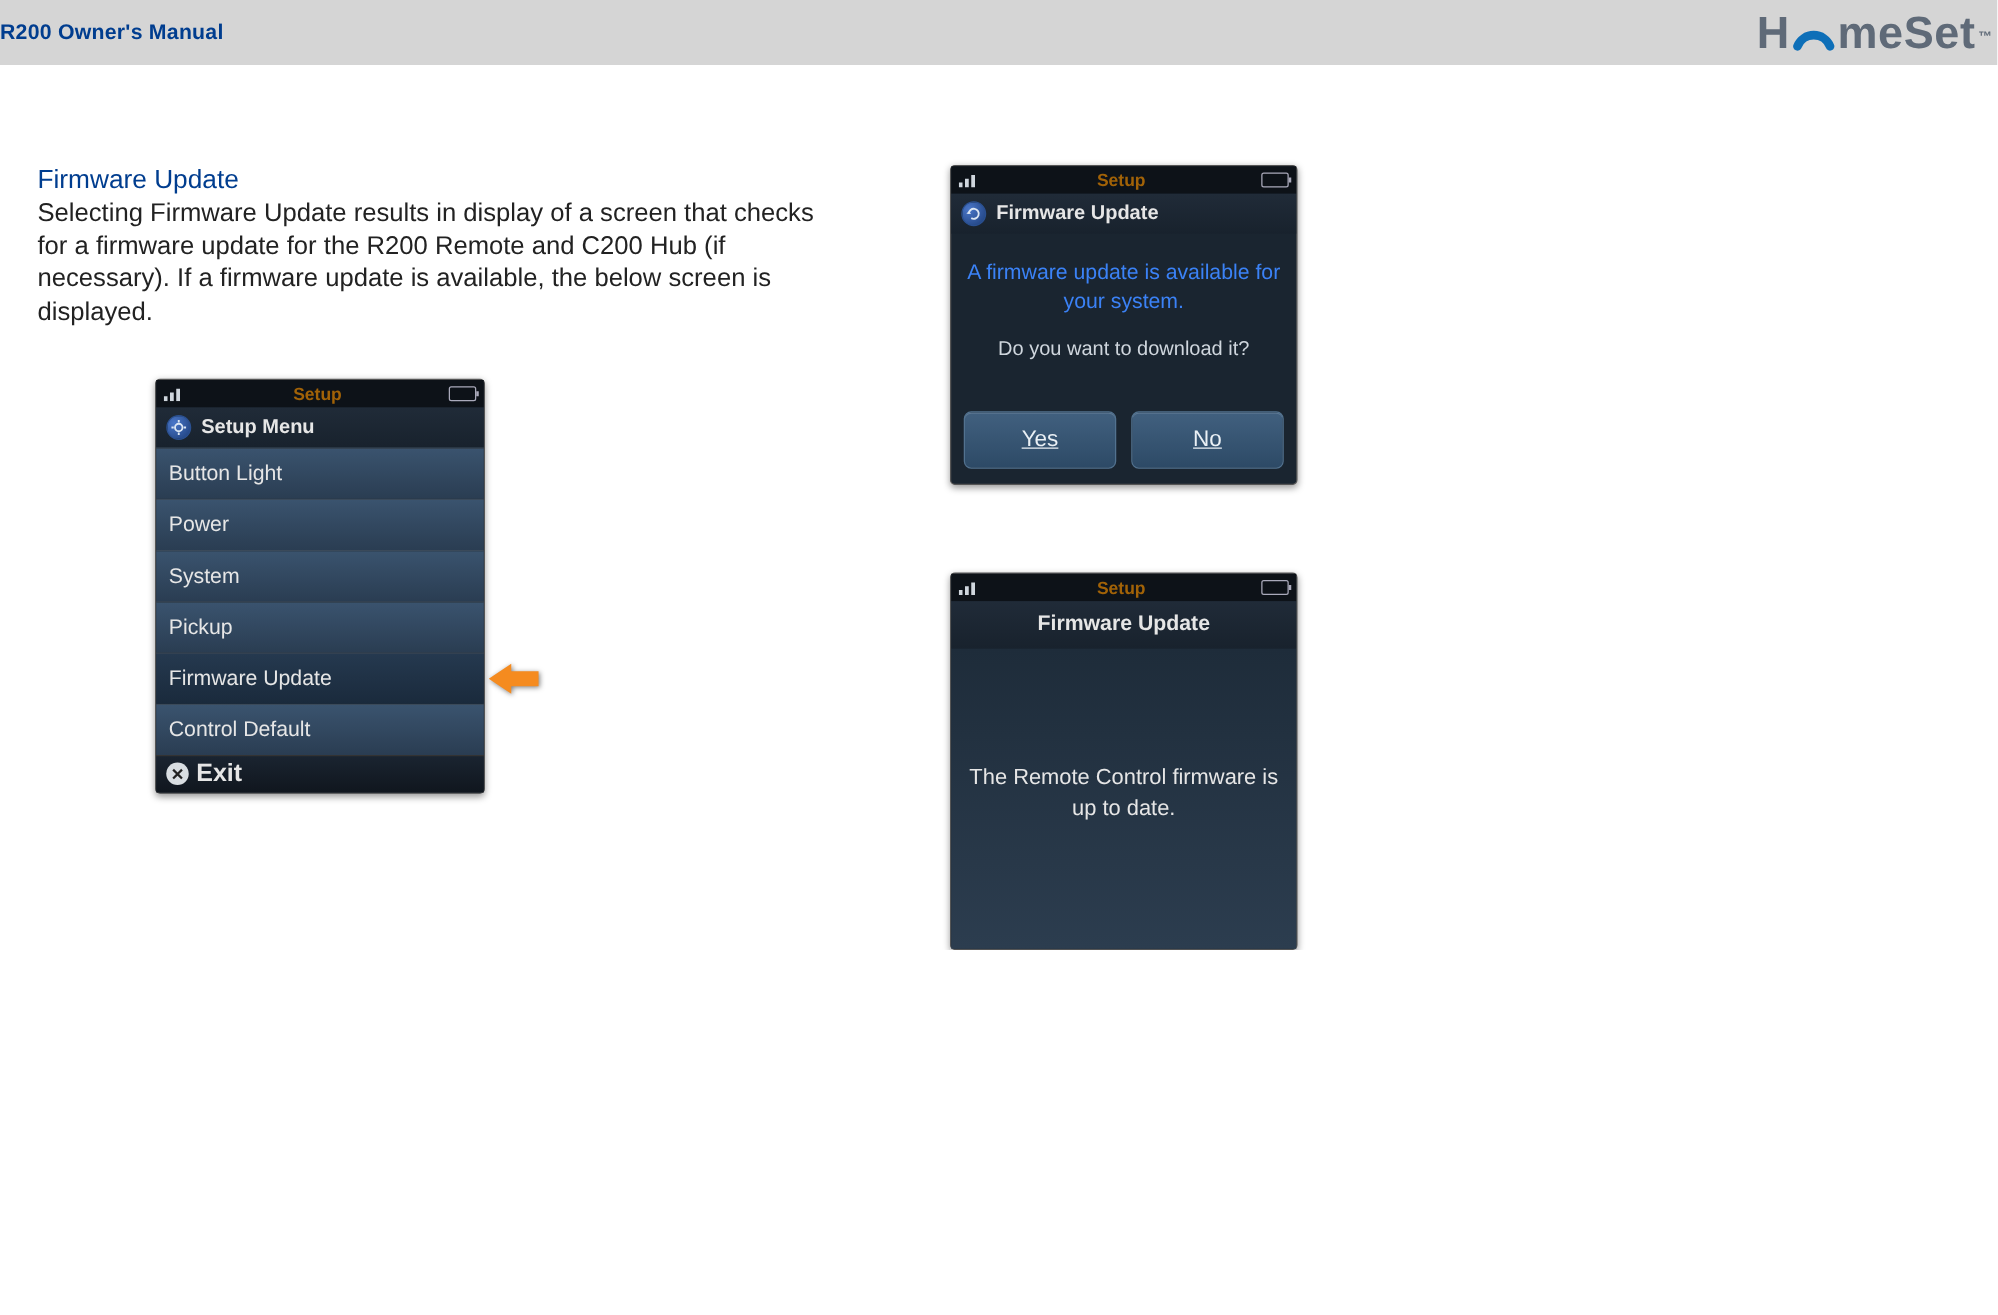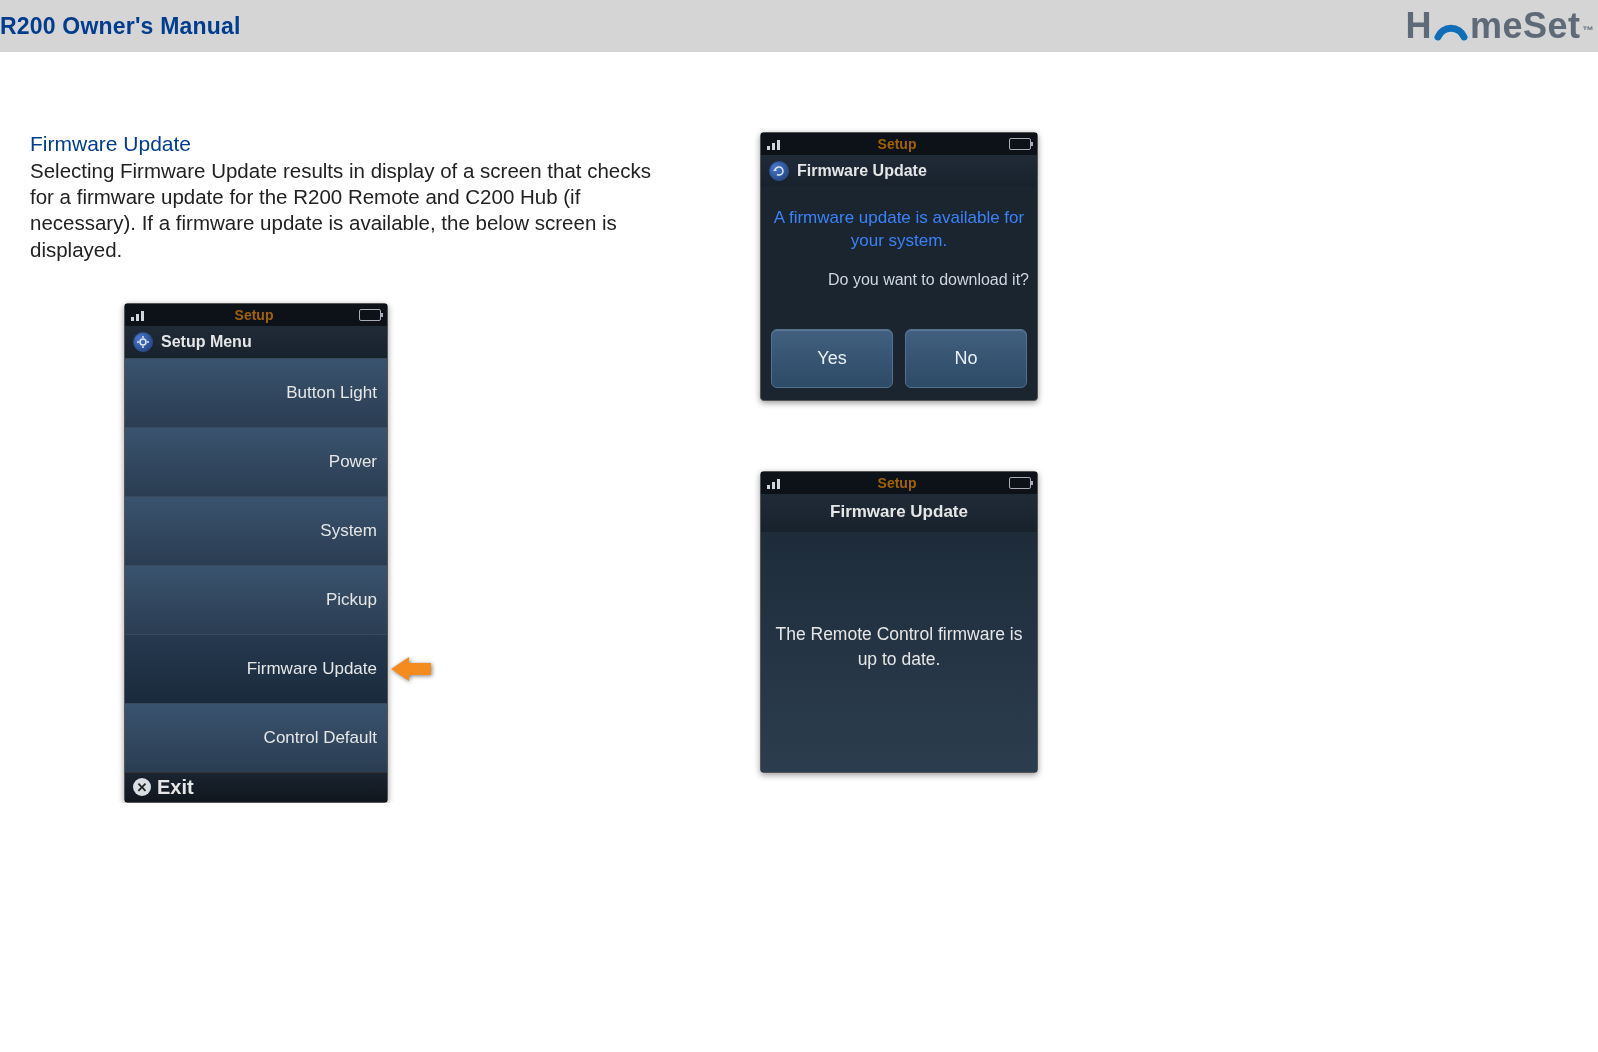--- a/index.html
+++ b/index.html
@@ -12,21 +12,21 @@
     background: #d5d5d5;
     height: 52px;
     display: flex;
     align-items: center;
     justify-content: space-between;
     padding: 0 6px 0 0;
   }
   .header-title {
     color: #003d8f;
     font-weight: bold;
-    font-size: 23px;
+    font-size: 17px;
     letter-spacing: 0.2px;
     padding-left: 0;
   }
   .brand {
     color: #5f6a78;
     font-weight: bold;
     font-size: 36px;
     display: flex;
     align-items: center;
     letter-spacing: 0.5px;
@@ -105,25 +105,24 @@
   }
   .round-icon {
     width: 20px; height: 20px; border-radius: 50%;
     background: radial-gradient(circle at 30% 30%, #4a77c9, #1c3d78);
     border: 1px solid #2a5090;
     display:flex;align-items:center;justify-content:center;
   }
   .round-icon svg { width: 12px; height: 12px; }
 
   .menu-list .item {
-    padding: 24px 10px;
+    padding: 10px 10px;
     font-size: 17px;
     border-top: 1px solid #3b4a5a;
     background: linear-gradient(#3a536e, #2a3d52);
-    text-align: right;
   }
   .menu-list .item.selected {
     background: linear-gradient(#25394f, #1a2a3c);
     position: relative;
   }
   .pointer {
     position: absolute;
     right: -44px;
     top: 50%; transform: translateY(-50%);
     width: 40px; height: 28px;
@@ -140,29 +139,30 @@
     width:18px;height:18px;border-radius:50%;background:#d9dee2;color:#222;
     display:flex;align-items:center;justify-content:center;font-weight:bold;font-size:13px;
   }
   .softkey-label { font-size:20px; font-weight:bold; color:#e6e6e6; }
 
   .dialog-body {
     padding: 20px 8px 18px 8px;
     text-align: center;
   }
   .dialog-text { font-size: 17px; line-height: 1.35; color: #3b82f6; margin-bottom: 18px; }
-  .dialog-sub  { font-size: 16px; color: #cfd6dd; margin-bottom: 22px; text-align: right; }
+  .dialog-sub  { font-size: 16px; color: #cfd6dd; margin-bottom: 22px; }
   .btn-row { display:flex; gap:12px; justify-content:center; padding: 0 10px 12px 10px; }
   .dbtn {
-    flex:1; height:59px; border-radius:6px;
+    flex:1; height:46px; border-radius:6px;
     background: linear-gradient(#41607f,#2d4a66);
     border: 1px solid #52728f;
     color:#eaf0f5; font-size:18px;
     display:flex;align-items:center;justify-content:center;
     box-shadow: inset 0 1px 0 rgba(255,255,255,.15);
+    text-decoration: underline;
   }
 
   .center-header-only {
     text-align:center; font-weight:bold; font-size:17px; color:#e6e6e6;
     padding: 8px 8px 10px 8px;
     background: linear-gradient(#202b38,#18222d);
   }
   .big-body {
     padding: 60px 14px 70px 14px;
     text-align:center;

